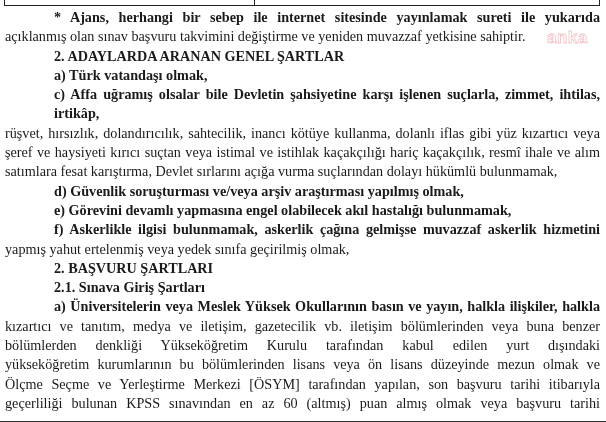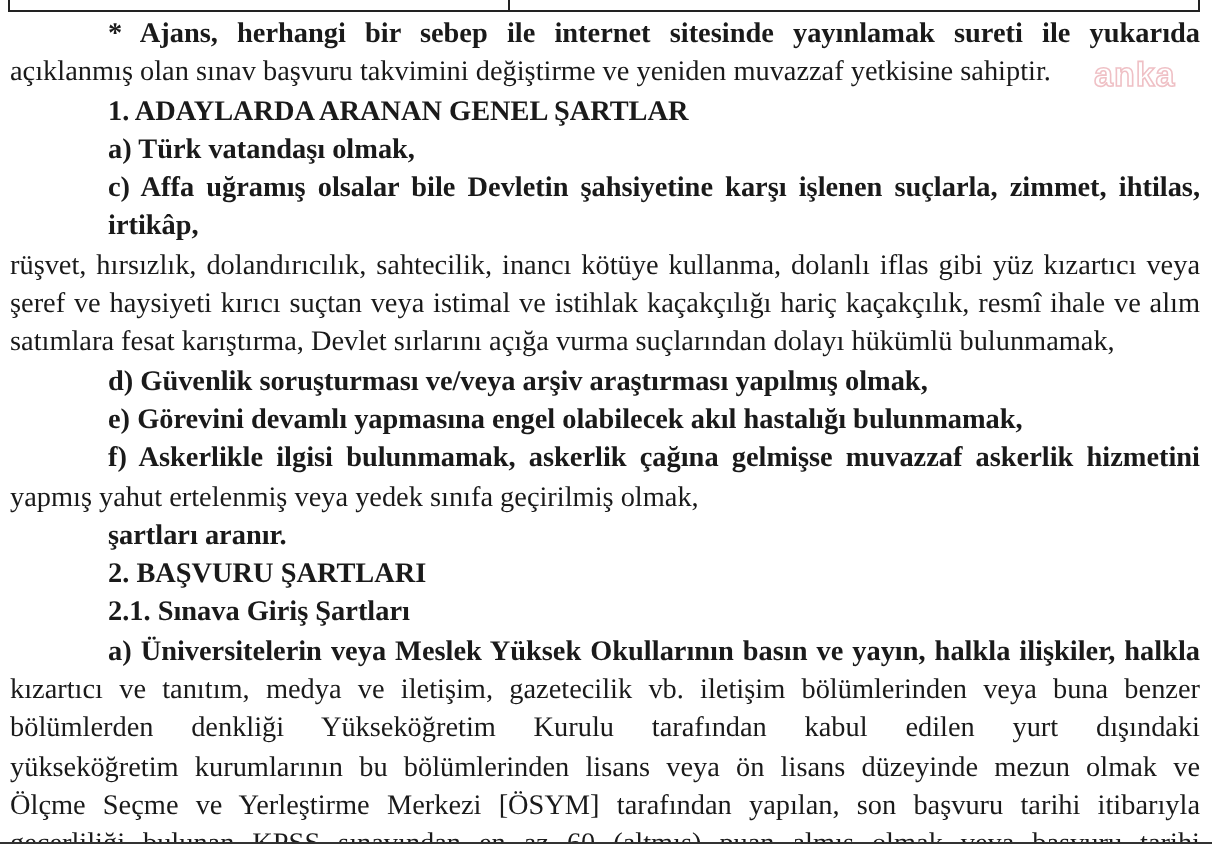--- a/index.html
+++ b/index.html
@@ -41,35 +41,34 @@
 <div class="table-edge"></div>
 <div class="table-divider"></div>
 
 <div class="doc">
   <div>
     <div class="line just ind">* Ajans, herhangi bir sebep ile internet sitesinde yayınlamak sureti ile yukarıda</div>
     <div class="line">açıklanmış olan sınav başvuru takvimini değiştirme ve yeniden muvazzaf yetkisine sahiptir.</div>
   </div>
 
   <div>
-    <div class="line ind">1. ADAYLARDA ARANAN GENEL ŞARTLAR</div>
+    <div class="line ind">2. ADAYLARDA ARANAN GENEL ŞARTLAR</div>
     <div class="line ind">a) Türk vatandaşı olmak,</div>
     <div>
       <div class="line just ind">c) Affa uğramış olsalar bile Devletin şahsiyetine karşı işlenen suçlarla, zimmet, ihtilas, irtikâp,</div>
       <div class="line just">rüşvet, hırsızlık, dolandırıcılık, sahtecilik, inancı kötüye kullanma, dolanlı iflas gibi yüz kızartıcı veya</div>
       <div class="line just">şeref ve haysiyeti kırıcı suçtan veya istimal ve istihlak kaçakçılığı hariç kaçakçılık, resmî ihale ve alım</div>
       <div class="line">satımlara fesat karıştırma, Devlet sırlarını açığa vurma suçlarından dolayı hükümlü bulunmamak,</div>
     </div>
     <div class="line ind">d) Güvenlik soruşturması ve/veya arşiv araştırması yapılmış olmak,</div>
     <div class="line ind">e) Görevini devamlı yapmasına engel olabilecek akıl hastalığı bulunmamak,</div>
     <div>
       <div class="line just ind">f) Askerlikle ilgisi bulunmamak, askerlik çağına gelmişse muvazzaf askerlik hizmetini</div>
       <div class="line">yapmış yahut ertelenmiş veya yedek sınıfa geçirilmiş olmak,</div>
     </div>
-    <div class="line ind">şartları aranır.</div>
   </div>
 
   <div>
     <div class="line ind">2. BAŞVURU ŞARTLARI</div>
     <div class="line ind">2.1. Sınava Giriş Şartları</div>
     <div>
       <div class="line just ind">a) Üniversitelerin veya Meslek Yüksek Okullarının basın ve yayın, halkla ilişkiler, halkla</div>
       <div class="line just">kızartıcı ve tanıtım, medya ve iletişim, gazetecilik vb. iletişim bölümlerinden veya buna benzer</div>
       <div class="line just">bölümlerden denkliği Yükseköğretim Kurulu tarafından kabul edilen yurt dışındaki</div>
       <div class="line just">yükseköğretim kurumlarının bu bölümlerinden lisans veya ön lisans düzeyinde mezun olmak ve</div>

